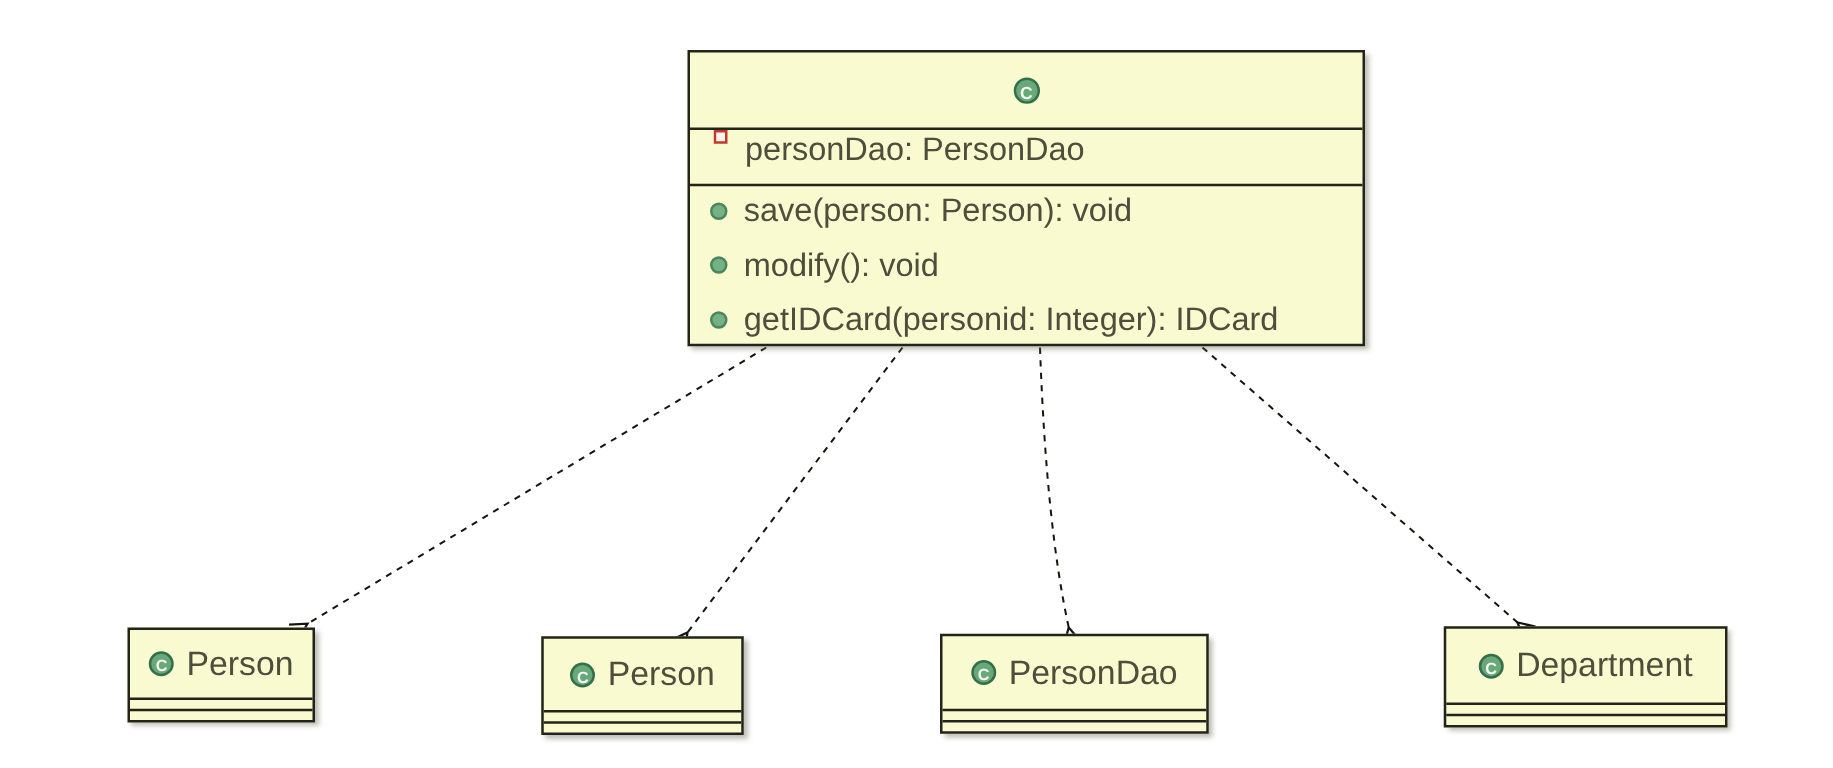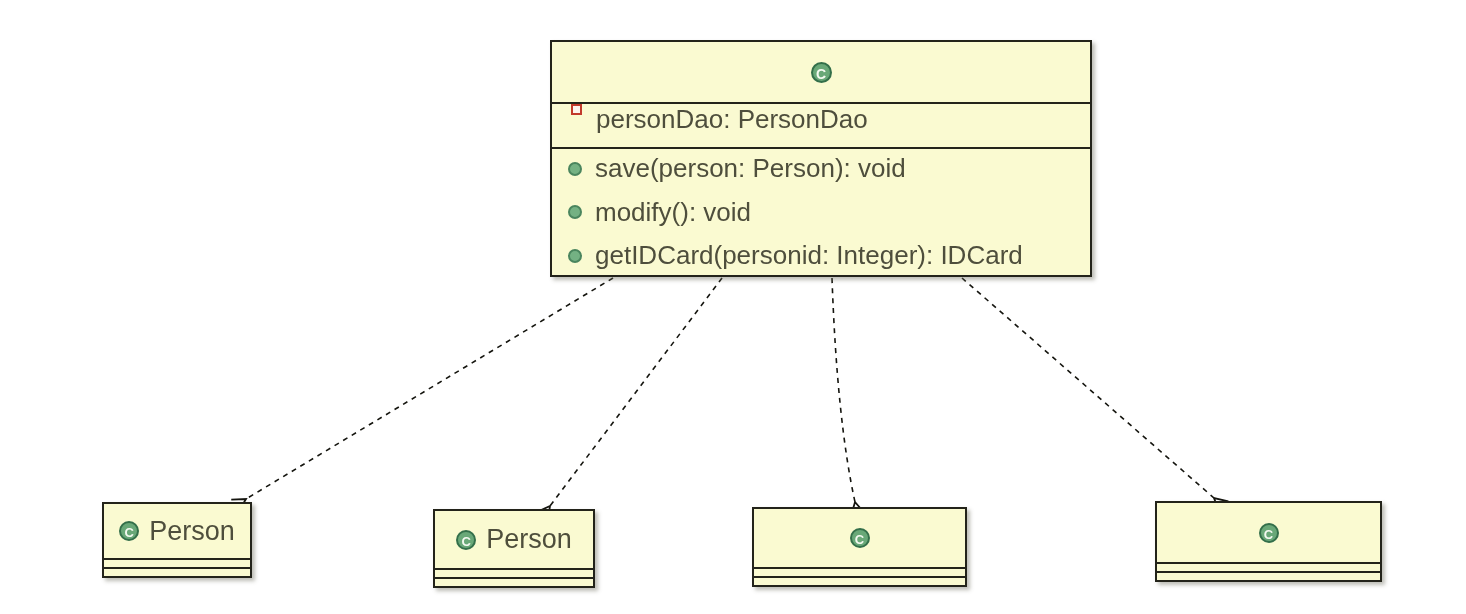--- a/index.html
+++ b/index.html
@@ -121,26 +121,28 @@
       <span class="class-icon">C</span>
       <span>Person</span>
     </div>
     <div class="small-comp"></div>
     <div class="small-comp"></div>
   </div>
 
   <div class="class-box small" style="left:752px;top:507px;width:215px;height:80px;">
     <div class="small-title">
       <span class="class-icon">C</span>
+      <span>PersonDao</span>
     </div>
     <div class="small-comp"></div>
     <div class="small-comp"></div>
   </div>
 
   <div class="class-box small" style="left:1155px;top:501px;width:227px;height:81px;">
     <div class="small-title">
       <span class="class-icon">C</span>
+      <span>Department</span>
     </div>
     <div class="small-comp"></div>
     <div class="small-comp"></div>
   </div>
 
 </div>
 
 </body></html>

